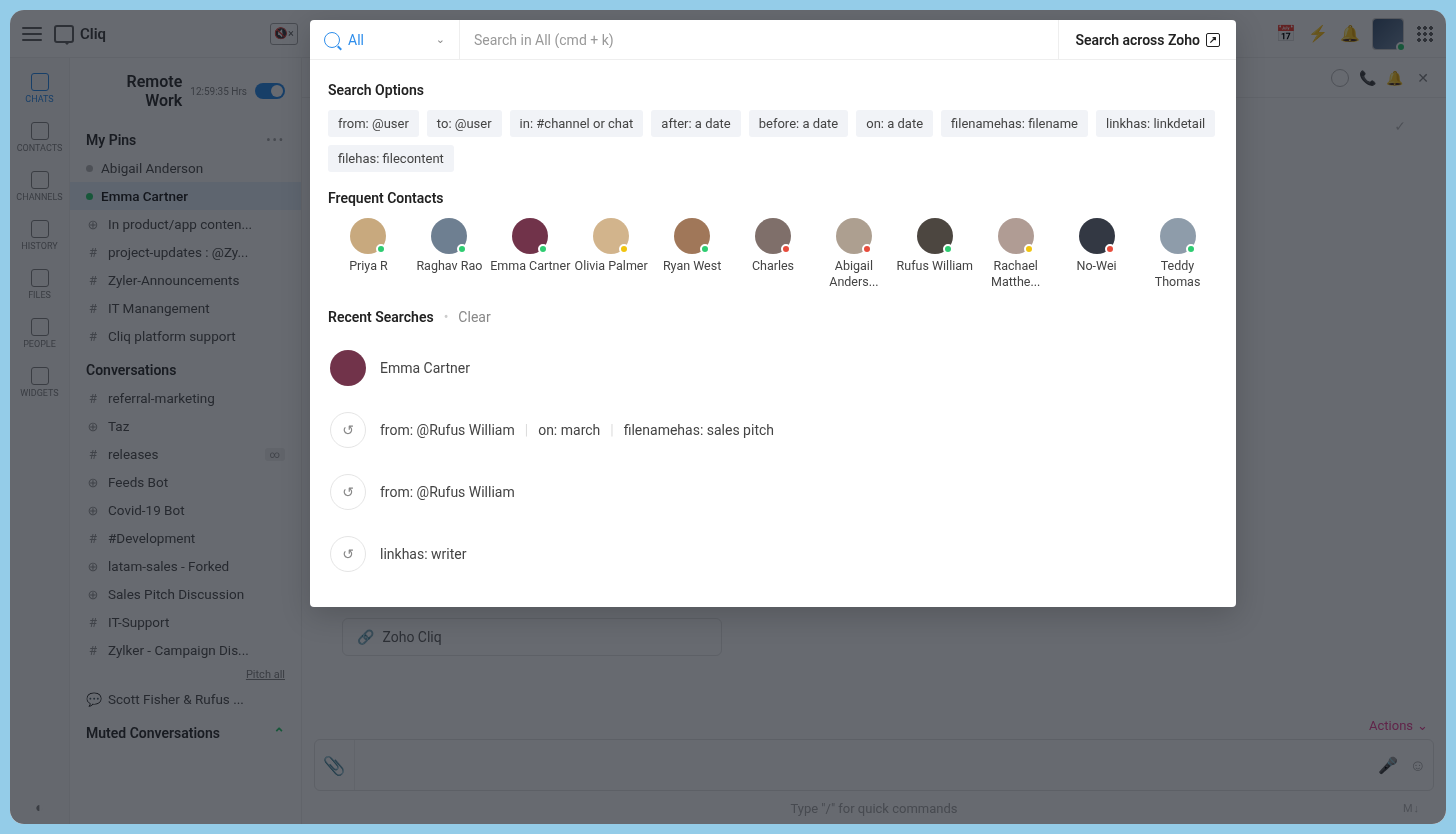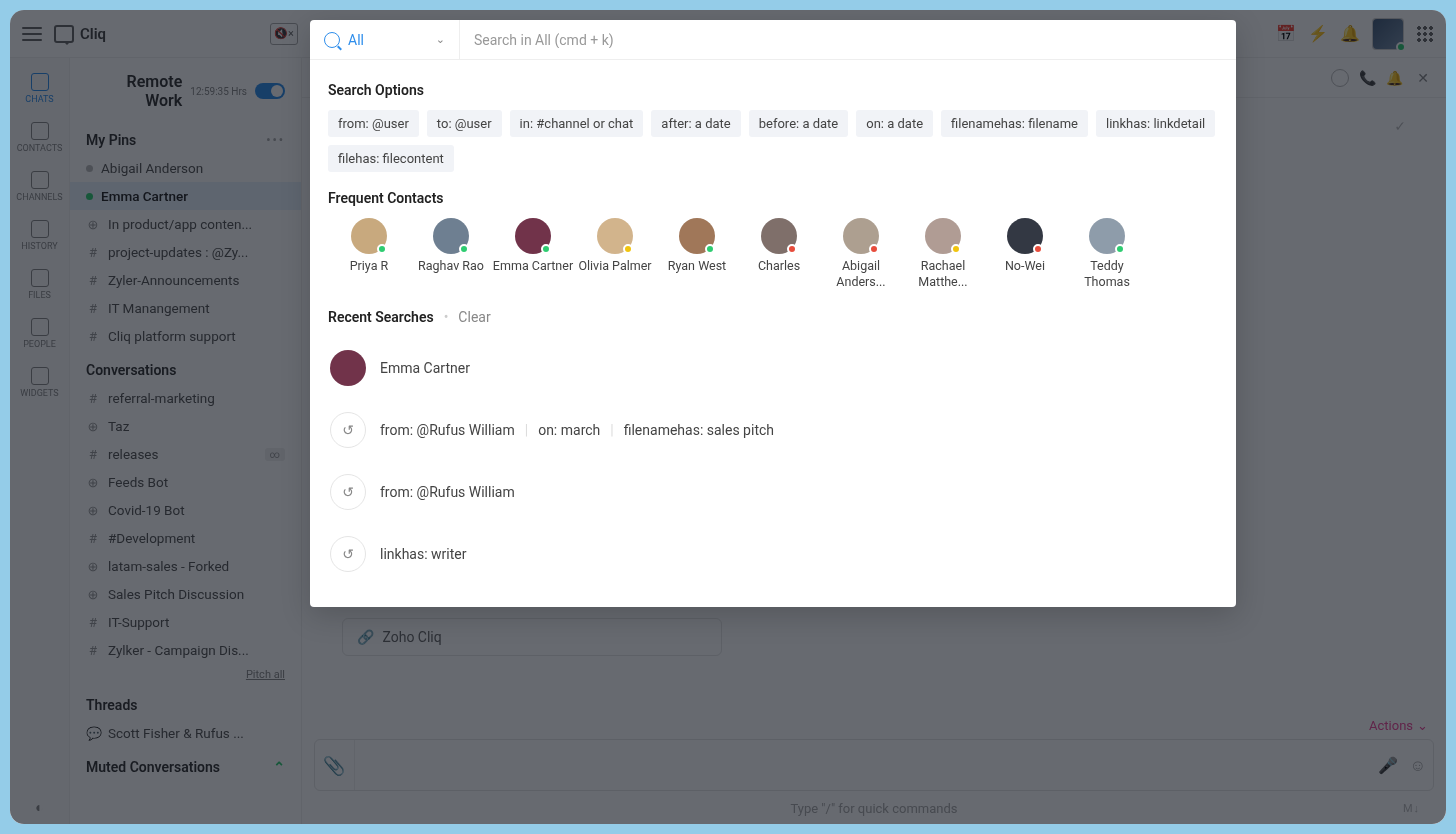--- a/index.html
+++ b/index.html
@@ -255,23 +255,20 @@
             <span class="item-icon">#</span>
             <span class="item-label">IT-Support</span>
           </div>
           <div class="conv-item">
             <span class="item-icon">#</span>
             <span class="item-label">Zylker - Campaign Dis...</span>
           </div>
         </div>
       <div class="show-all">Pitch all</div>
 
-      <div class="section-title">
-        <span>Threads</span>
-      </div>
       <div id="threads-list">
           <div class="thread-item">
             <span class="item-icon">💬</span>
             <span class="item-label">Scott Fisher &amp; Rufus ...</span>
           </div>
         </div>
 
       <div class="muted-row">
         <span>Muted Conversations</span>
         <span class="chev">⌃</span>
@@ -312,20 +309,24 @@
   <div class="dimmer"></div>
 
   <div class="search-panel">
     <div class="search-row">
       <div class="search-scope">
         <span class="scope-ic"></span>
         <span>All</span>
         <span class="scope-chev">⌄</span>
       </div>
       <input class="search-input" placeholder="Search in All (cmd + k)" style="">
+      <div class="search-zoho">
+        <span>Search across Zoho</span>
+        <span class="ext-ic">↗</span>
+      </div>
     </div>
 
     <div class="sp-body">
       <div class="sp-h">Search Options</div>
       <div class="chips" id="chips">
           <div class="chip">from: @user</div>
           <div class="chip">to: @user</div>
           <div class="chip">in: #channel or chat</div>
           <div class="chip">after: a date</div>
           <div class="chip">before: a date</div>
@@ -373,20 +374,26 @@
             </span>
             <span>Charles</span>
           </div>
           <div class="contact">
             <span class="av c7">
               <span class="dot r"></span>
             </span>
             <span>Abigail Anders...</span>
           </div>
           <div class="contact">
+            <span class="av c8">
+              <span class="dot g"></span>
+            </span>
+            <span>Rufus William</span>
+          </div>
+          <div class="contact">
             <span class="av c9">
               <span class="dot y"></span>
             </span>
             <span>Rachael Matthe...</span>
           </div>
           <div class="contact">
             <span class="av c10">
               <span class="dot r"></span>
             </span>
             <span>No-Wei</span>

